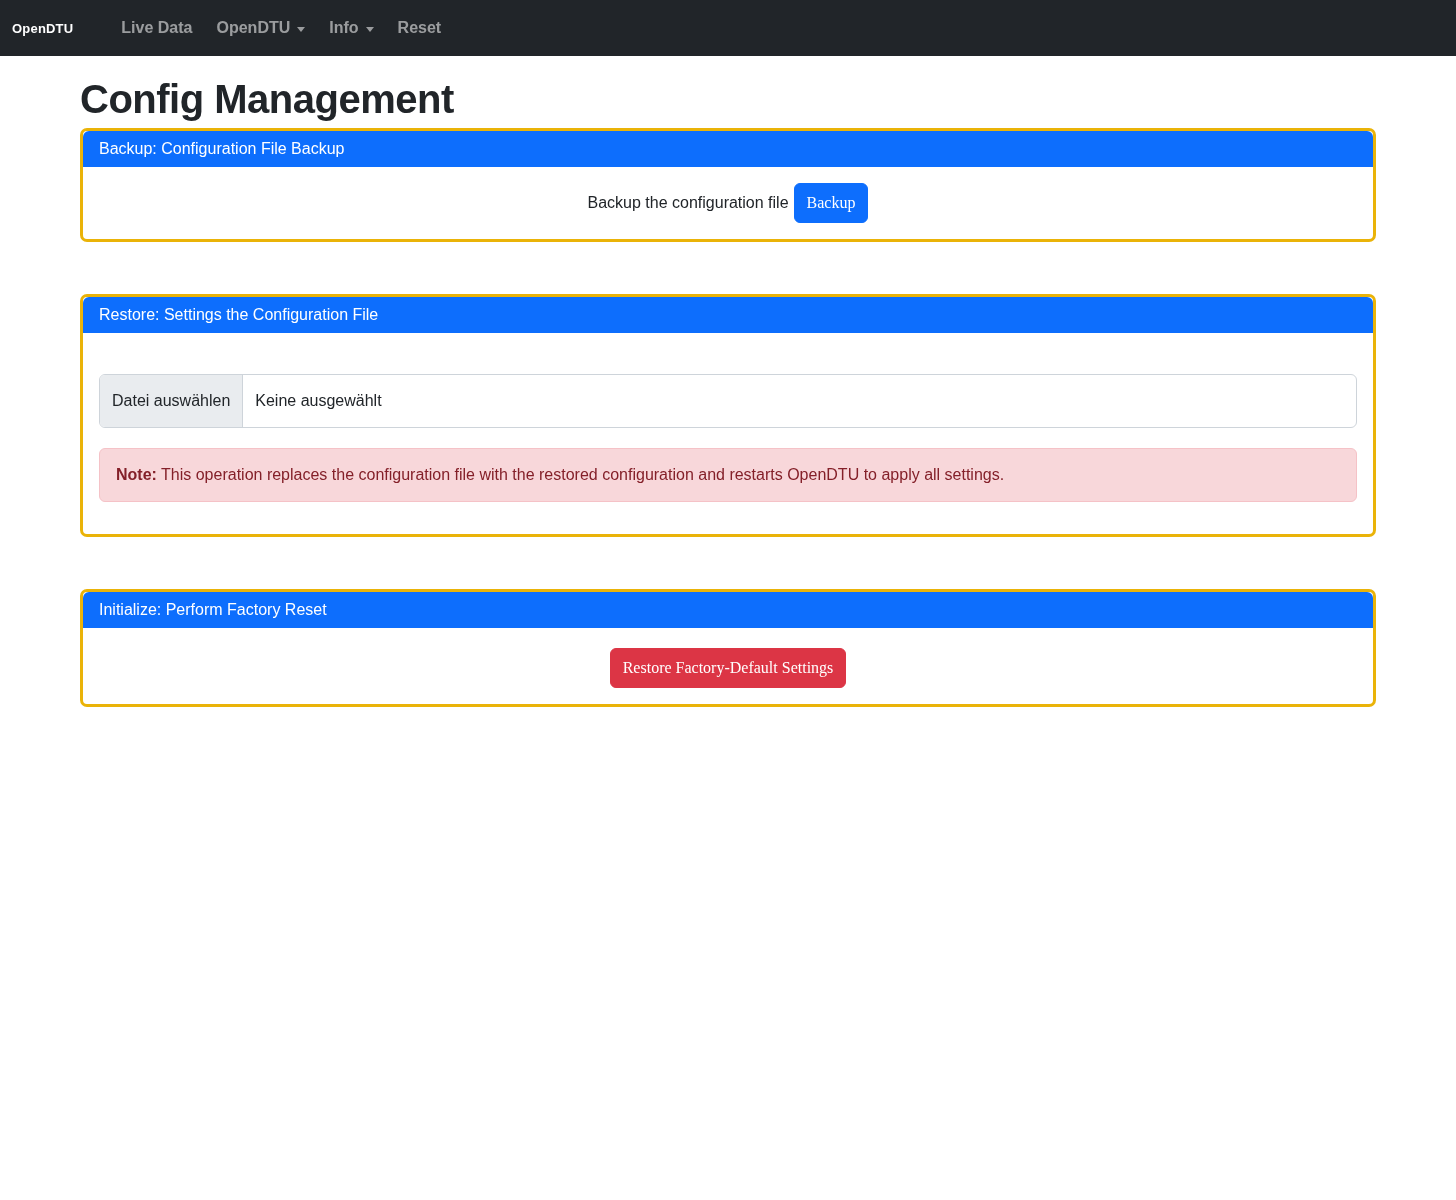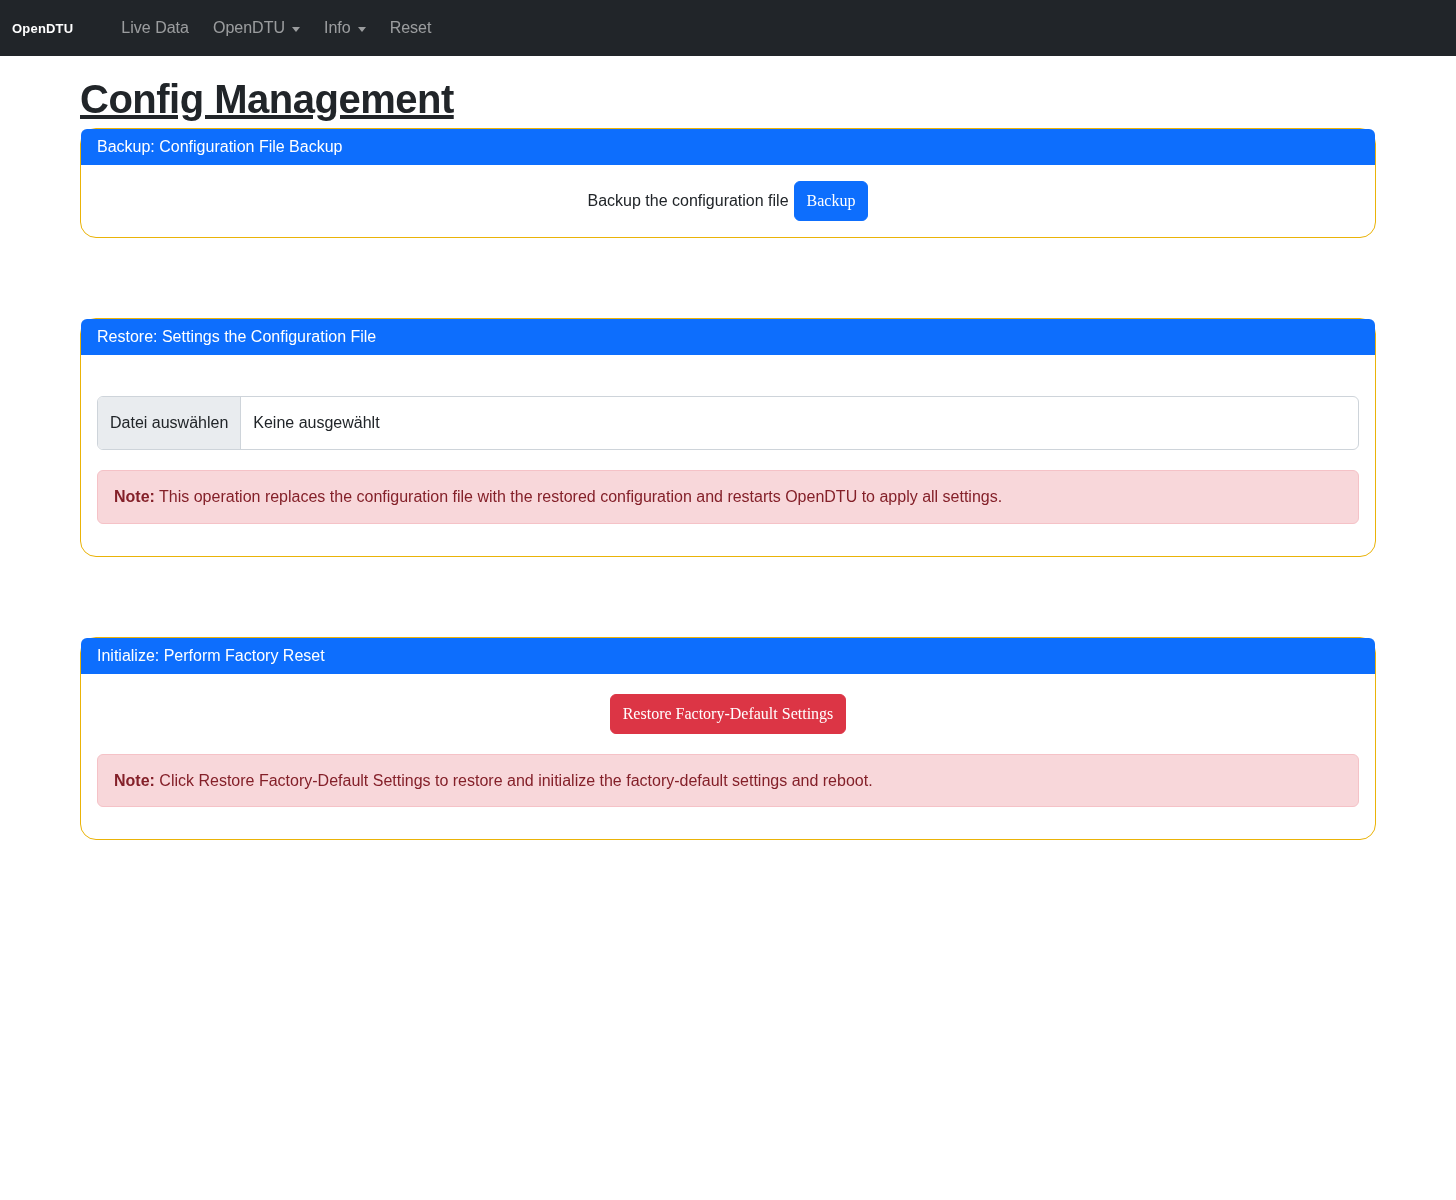--- a/index.html
+++ b/index.html
@@ -42,20 +42,21 @@
   .nav-link {
     color: rgba(255,255,255,0.55);
     text-decoration: none;
     padding: 8px;
     margin-right: 8px;
     cursor: pointer;
     display: flex;
     align-items: center;
     gap: 7px;
     font-size: 16px;
+    font-weight: bold;
   }
   .caret {
     width: 0; height: 0;
     border-left: 4.5px solid transparent;
     border-right: 4.5px solid transparent;
     border-top: 5px solid rgba(255,255,255,0.55);
     display: inline-block;
     margin-top: 3px;
   }
 
@@ -64,28 +65,27 @@
     max-width: 1320px;
     margin: 0 auto;
     padding: 0 12px;
   }
   h1.page-title {
     font-size: 40px;
     font-weight: 700;
     margin: 21px 0 6px 0;
     color: #212529;
     letter-spacing: -0.5px;
-    text-decoration: underline;
   }
 
   
   .card {
-    border: 1px solid #eab308;
-    border-radius: 16px;
-    margin-bottom: 80px;
+    border: 3px solid #eab308;
+    border-radius: 7px;
+    margin-bottom: 52px;
     background: #ffffff;
   }
   .card-header {
     background: var(--primary);
     color: #ffffff;
     padding: 8px 16px;
     font-size: 16px;
     border-radius: 6px 6px 0 0;
     line-height: 20px;
   }
@@ -207,20 +207,16 @@
       </div>
     </div>
   </section>
 
   <section class="card">
     <div class="card-header">Initialize: Perform Factory Reset</div>
     <div class="card-body">
       <div class="btn-row">
         <button class="btn btn-danger">Restore Factory-Default Settings</button>
       </div>
-      <div class="alert">
-        <strong>Note:</strong>
-        <span>Click Restore Factory-Default Settings to restore and initialize the factory-default settings and reboot.</span>
-      </div>
     </div>
   </section>
 
 </main>
 
 </body></html>

